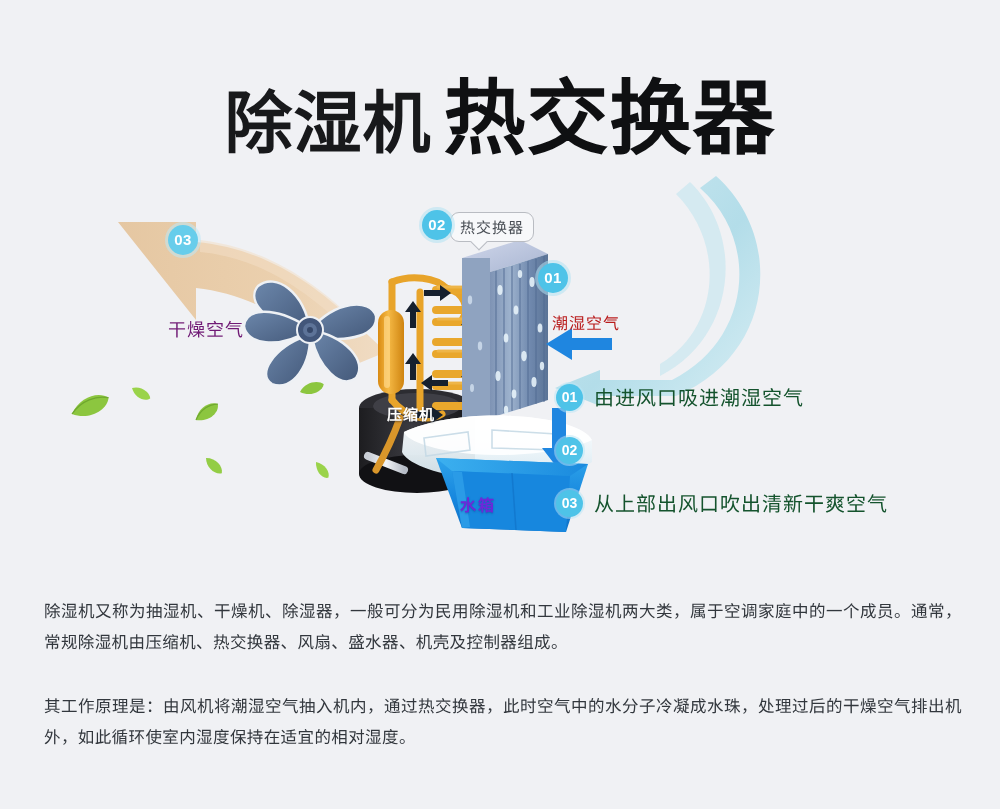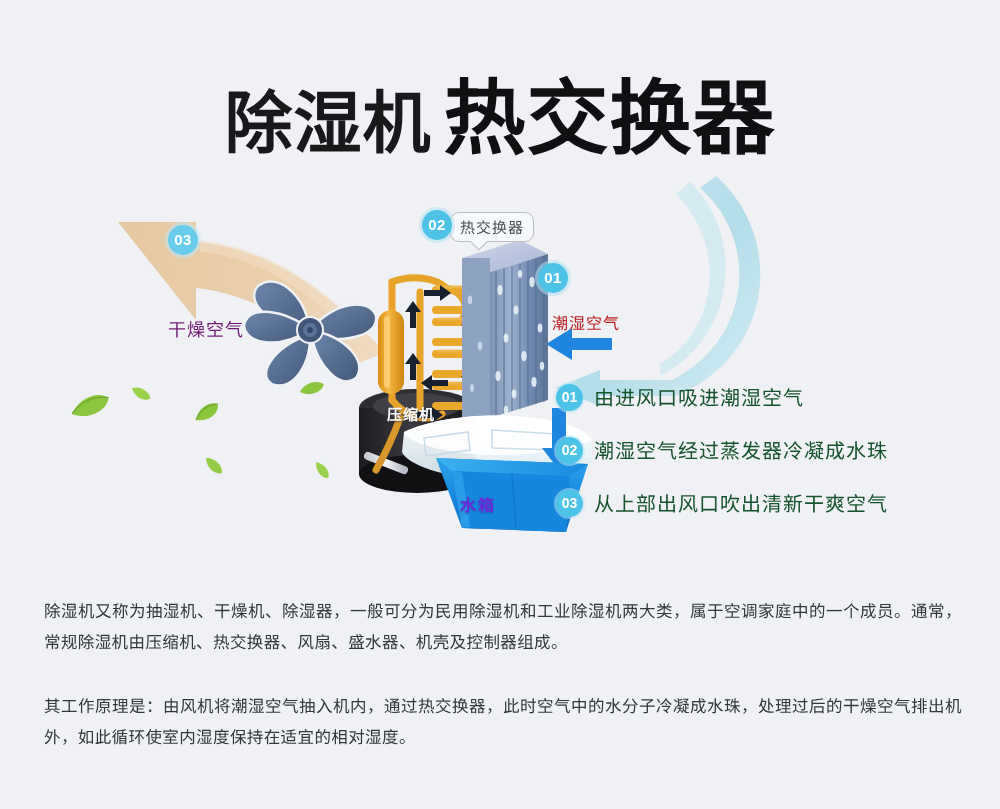--- a/index.html
+++ b/index.html
@@ -473,21 +473,20 @@
     <div class="badge-ring pale badge-03-diagram">03</div>
   </div>
 
   <div class="legend">
     <div class="legend-row">
       <div class="legend-badge">01</div>
       <div class="legend-text">由进风口吸进潮湿空气</div>
     </div>
     <div class="legend-row">
       <div class="legend-badge">02</div>
-      <div class="legend-text">潮湿空气经过蒸发器冷凝成水珠</div>
     </div>
     <div class="legend-row">
       <div class="legend-badge">03</div>
       <div class="legend-text">从上部出风口吹出清新干爽空气</div>
     </div>
   </div>
 
   <div class="body-text">
     <p class="para">除湿机又称为抽湿机、干燥机、除湿器，一般可分为民用除湿机和工业除湿机两大类，属于空调家庭中的一个成员。通常，常规除湿机由压缩机、热交换器、风扇、盛水器、机壳及控制器组成。</p>
     <p class="para">其工作原理是：由风机将潮湿空气抽入机内，通过热交换器，此时空气中的水分子冷凝成水珠，处理过后的干燥空气排出机外，如此循环使室内湿度保持在适宜的相对湿度。</p>

